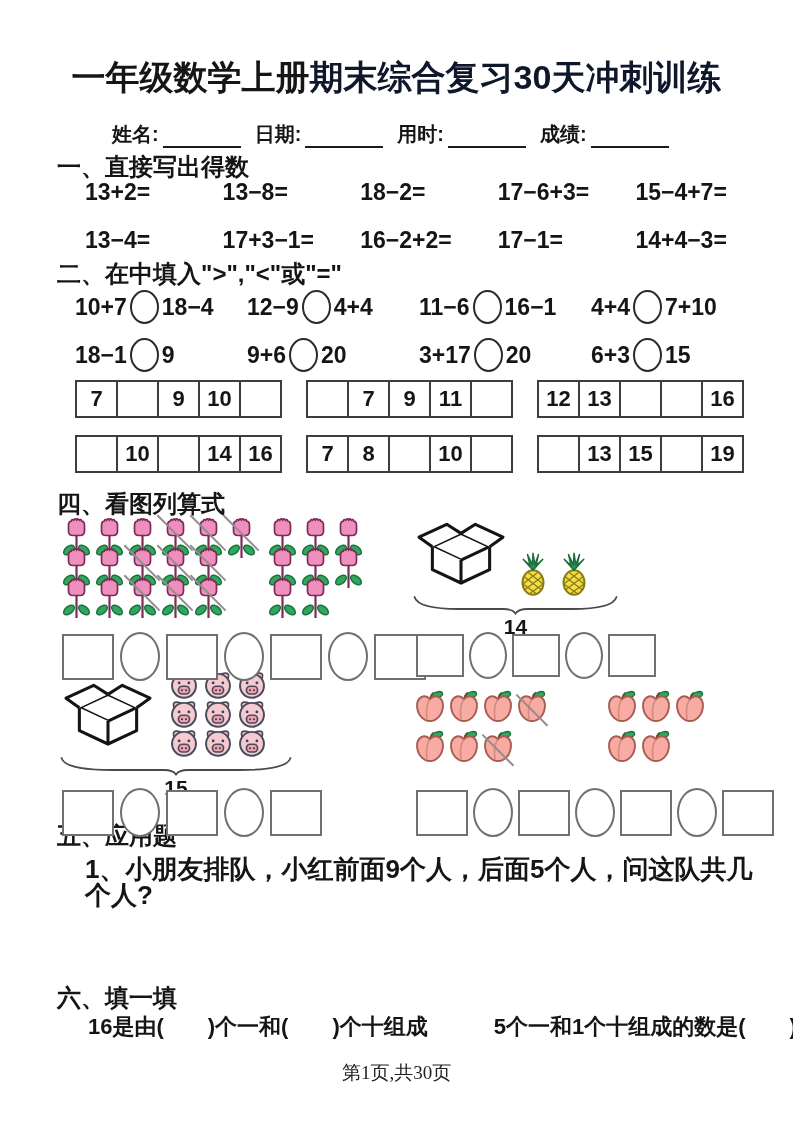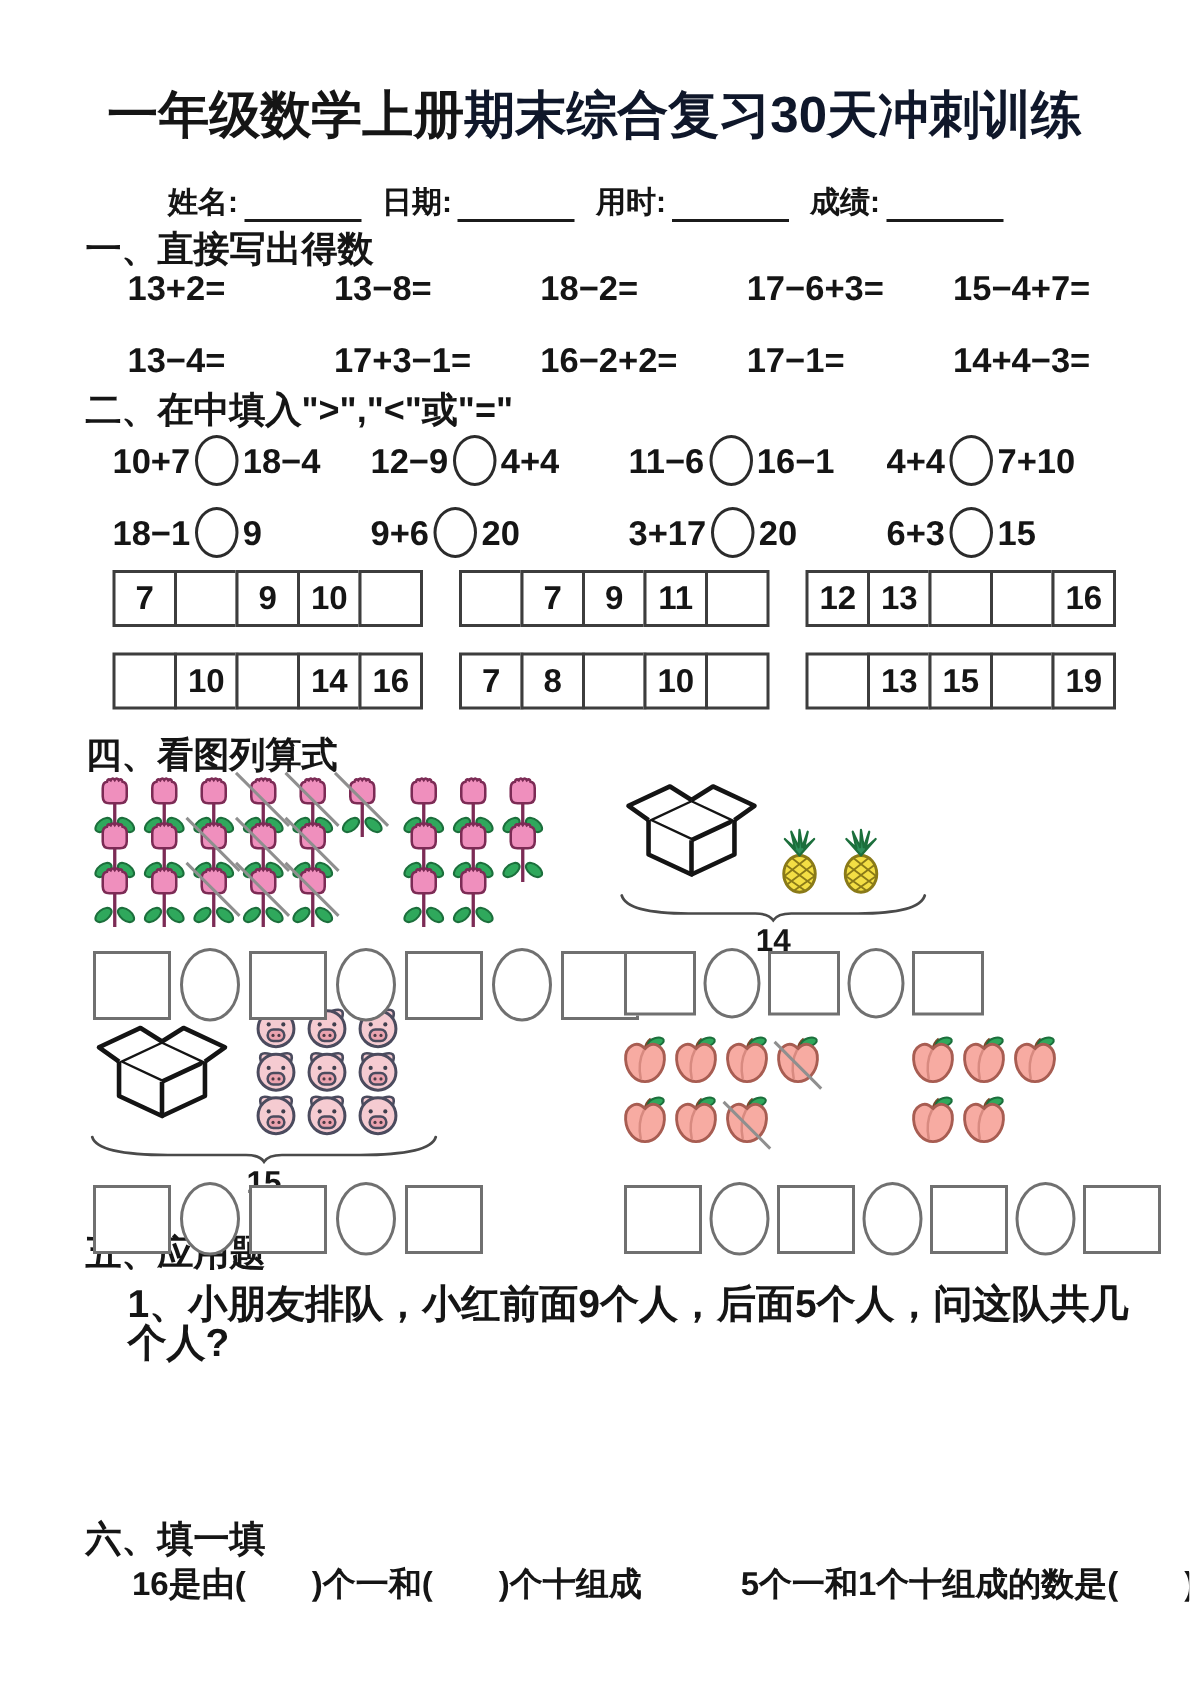--- a/index.html
+++ b/index.html
@@ -7,21 +7,21 @@
         font-family:"Liberation Sans","DejaVu Sans",sans-serif;color:#151515;}
   
   .title{margin-top:54px;text-align:center;font-size:34px;font-weight:bold;letter-spacing:0px;line-height:46px;white-space:nowrap;}
   
   .info{display:flex;align-items:flex-end;margin:22px 0 0 112px;height:26px;font-size:20px;font-weight:bold;}
   .ilabel{margin-right:4px;}
   .iblank{display:inline-block;width:78px;height:20px;border-bottom:2px solid #1b1b1b;margin-right:14px;}
   
   .sec-h{margin:7px 0 0 57px;font-size:24px;font-weight:bold;line-height:24px;}
   .sec-h.h2{margin-top:9px;} .sec-h.h3{margin-top:4px;} .sec-h.h4{margin-top:19px;}
-  .sec-h.h5{margin-top:0;} .sec-h.h6{margin-top:107px;}
+  .sec-h.h5{margin-top:0;} .sec-h.h6{margin-top:78px;}
   
   .eq-row{display:flex;margin:0 20px 0 85px;height:26px;}
   .eq-row.row2{margin-top:22px;}
   .eq{flex:1;font-size:23px;font-weight:bold;line-height:26px;}
   
   .cmp-row{display:flex;margin:4px 30px 0 75px;height:34px;}
   .cmp-row.row2{margin-top:14px;}
   .cmp{flex:1;display:flex;align-items:center;font-size:23px;font-weight:bold;}
   .circ{display:inline-block;width:25px;height:30px;border:2px solid #2b2b2b;border-radius:50%;margin:0 3px;background:#fff;}
   
@@ -726,13 +726,14 @@
         </div>
       </div>
     </div>
 
   <div class="sec-h h5">五、应用题</div>
   <div class="prob">1、小朋友排队，小红前面9个人，后面5个人，问这队共几个人?</div>
 
   <div class="sec-h h6">六、填一填</div>
   <div class="fill-line">16是由(　　)个一和(　　)个十组成　　　5个一和1个十组成的数是(　　)</div>
 
+  <div class="footer">第1页,共30页</div>
 </div>
 
 </body></html>

